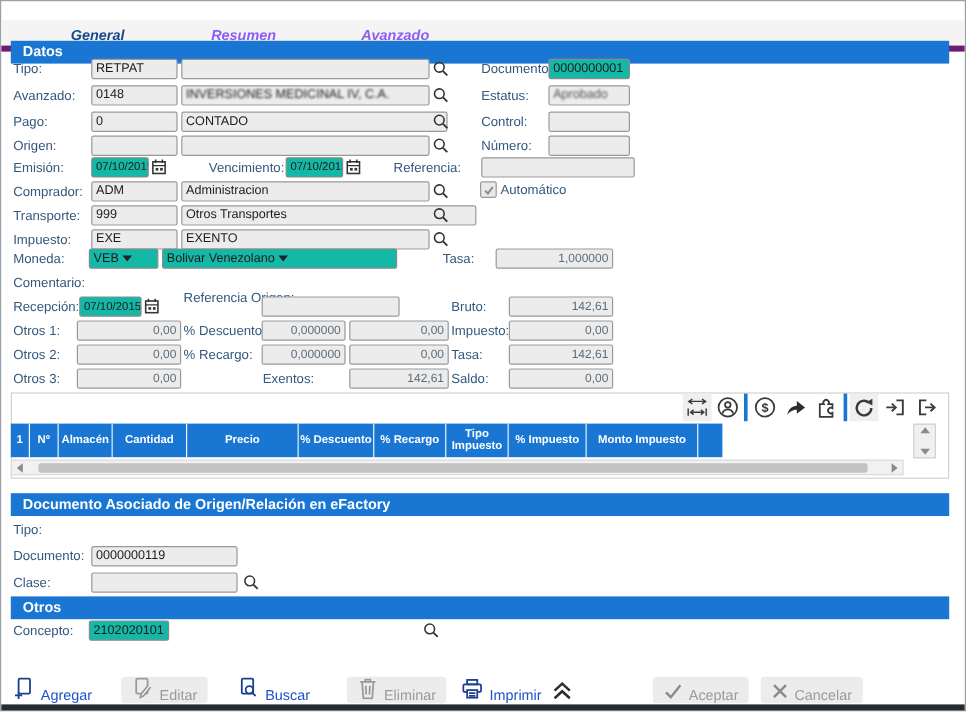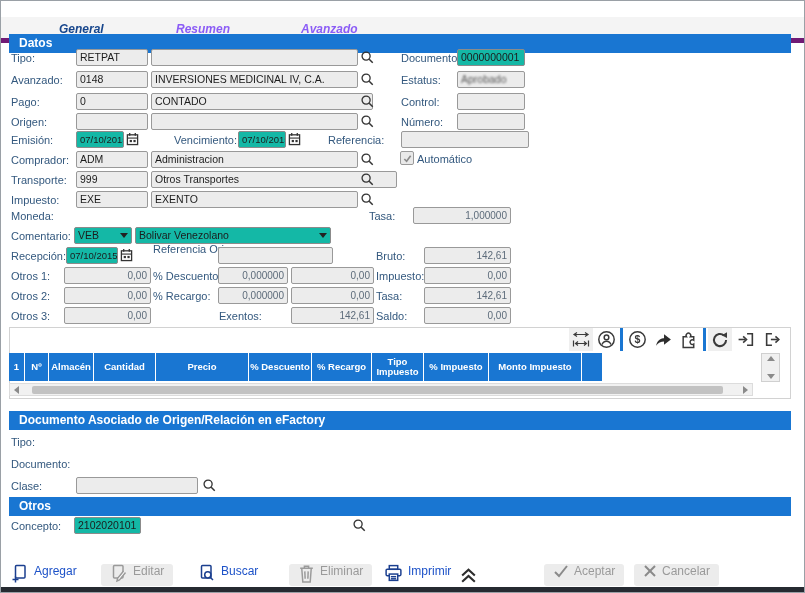--- a/index.html
+++ b/index.html
@@ -16,21 +16,21 @@
   .sechdr{position:absolute;left:8px;width:782px;height:19px;background:#1976d2;color:#fff;
           font-size:12px;font-weight:bold;line-height:19px;padding-left:10px;box-sizing:border-box;}
   
   .lbl{position:absolute;font-size:11px;color:#33587e;white-space:nowrap;}
   .lbl2{line-height:11px;}
   .inp{position:absolute;height:17px;background:#ececec;border:1px solid #999;border-radius:2px;
        font-size:10.5px;color:#1c1c1c;padding:0 3px;line-height:15px;box-sizing:border-box;
        white-space:nowrap;overflow:hidden;}
   .white{background:#14b8a6;border-color:#8b8b8b;}
   .num{text-align:right;color:#5c6b7a;font-size:10px;}
-  .sel{display:flex;align-items:center;justify-content:space-between;margin-top:20px;}
+  .sel{display:flex;align-items:center;justify-content:flex-start;}
   .sel .arrow{width:0;height:0;border-left:4px solid transparent;border-right:4px solid transparent;
        border-top:5px solid #222;margin-left:3px;flex:none;}
   .censored{filter:blur(1.1px);color:#555;}
   .censored-lite{filter:blur(0.7px);}
   .ic{position:absolute;display:flex;align-items:center;justify-content:center;}
   .ic svg{display:block;}
   .chk{position:absolute;width:12px;height:12px;background:#e9e9e9;border:1px solid #9a9a9a;
        border-radius:2px;display:flex;align-items:center;justify-content:center;}
   
   .gridwrap{position:absolute;left:8px;top:326px;width:782px;height:72px;border:1px solid #d2d2d2;
@@ -53,21 +53,21 @@
            justify-content:space-between;align-items:center;padding:2px 0;}
   .tri-up{width:0;height:0;border-left:4px solid transparent;border-right:4px solid transparent;
           border-bottom:5px solid #8a8a8a;}
   .tri-down{width:0;height:0;border-left:4px solid transparent;border-right:4px solid transparent;
           border-top:5px solid #8a8a8a;}
   .tri-left{width:0;height:0;border-top:4px solid transparent;border-bottom:4px solid transparent;
           border-right:5px solid #8a8a8a;position:absolute;left:4px;top:2px;}
   .tri-right{width:0;height:0;border-top:4px solid transparent;border-bottom:4px solid transparent;
           border-left:5px solid #8a8a8a;position:absolute;right:4px;top:2px;}
   
-  .btn{position:absolute;top:563px;height:22px;display:flex;align-items:flex-start;gap:5px;
+  .btn{position:absolute;top:563px;height:22px;display:flex;align-items:flex-end;gap:5px;
        font-size:12px;cursor:default;}
   .btn .t{font-weight:normal;}
   .btn.on .t{color:#1d52c8;}
   .btn.off{background:#ececec;border-radius:3px;padding:0 9px;}
   .btn.off .t{color:#9a9a9a;}
   .bottomstrip{position:absolute;left:0;top:586px;width:100%;height:7px;background:#262a31;}
 </style>
 </head>
 <body>
 
@@ -321,20 +321,21 @@
   </div>
   <div class="hscroll">
     <div class="tri-left"></div>
     <div class="hthumb"></div>
     <div class="tri-right"></div>
   </div>
 
   <div class="sechdr" style="top:410px">Documento Asociado de Origen/Relación en eFactory</div>
   <span class="lbl" style="left:10px;top:435px">Tipo:</span>
   <span class="lbl" style="left:10px;top:457px">Documento:</span>
+  <div class="inp" style="left:75px;top:454px;width:122px">0000000119</div>
   <span class="lbl" style="left:10px;top:479px">Clase:</span>
   <div class="inp" style="left:75px;top:476px;width:122px"></div>
   <span class="ic" style="left:201px;top:477px">
       <svg width="15" height="15" viewBox="0 0 16 16">
         <circle cx="6.5" cy="6.5" r="4.3" fill="none" stroke="#333" stroke-width="1.4"></circle>
         <line x1="9.8" y1="9.8" x2="13.6" y2="13.6" stroke="#333" stroke-width="1.6"></line>
       </svg>
     </span>
 
   <div class="sechdr" style="top:496px">Otros</div>

